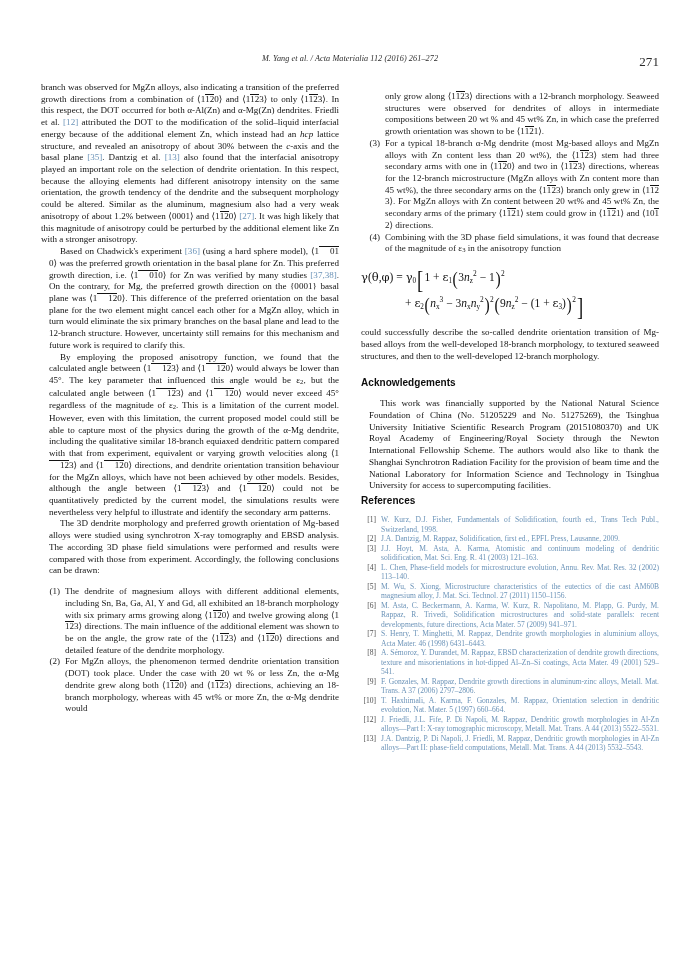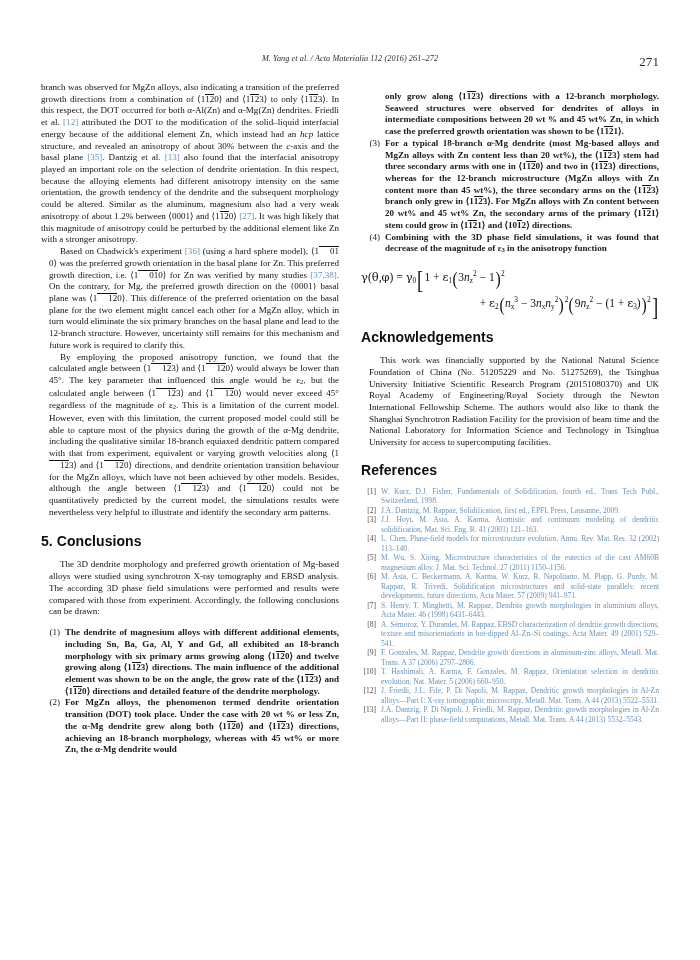--- a/index.html
+++ b/index.html
@@ -79,27 +79,27 @@
     border-top: 0.9px solid #131313;
     padding-top: 0px;
     display: inline-block;
     line-height: 0.96;
   }
   sub { font-size: 6.6px; vertical-align: -0.22em; }
 
   
   h2.sec {
     font-family: "Liberation Sans", sans-serif;
-    font-size: 14px;
+    font-size: 10px;
     font-weight: bold;
     margin: 15px 0 10px 0;
     color: #0d0d0d;
     letter-spacing: 0.005em;
   }
-  h2.sec.tight { margin-top: 13px; margin-bottom: 9px; }
+  h2.sec.tight { margin-top: 3px; margin-bottom: 9px; }
 
   
   ol.concl {
     margin: 9px 0 0 0;
     padding: 0;
     list-style: none;
   }
   ol.concl > li {
     display: flex;
     font-size: 9.05px;
@@ -109,33 +109,32 @@
   }
   ol.concl > li .num {
     flex: 0 0 24px;
     text-align: right;
     padding-right: 5px;
     box-sizing: border-box;
   }
   ol.concl > li .body {
     flex: 1 1 auto;
     text-align: justify;
-    font-weight: bold;
   }
 
   
   .equation {
     margin: 13px 0 13px 0;
     font-family: "Liberation Serif", serif;
     font-size: 11.5px;
     color: #111;
     line-height: 1.05;
   }
   .eqline1 { white-space: nowrap; }
-  .eqline2 { white-space: nowrap; margin-top: 9px; padding-left: 44px; text-align: right; }
+  .eqline2 { white-space: nowrap; margin-top: 9px; padding-left: 44px; }
   .brk {
     display: inline-block;
     font-size: 25px;
     line-height: 0.62;
     vertical-align: -0.28em;
     font-weight: 300;
     transform: scaleX(0.75);
   }
   .paren-lg {
     display: inline-block;
@@ -188,21 +187,20 @@
   <div class="columns">
 
     <div class="col">
 
       <p class="noindent">branch was observed for MgZn alloys, also indicating a transition of the preferred growth directions from a combination of ⟨1<span class="ob">12</span>0⟩ and ⟨1<span class="ob">12</span>3⟩ to only ⟨1<span class="ob">12</span>3⟩. In this respect, the DOT occurred for both α-Al(Zn) and α-Mg(Zn) dendrites. Friedli et al. <span class="ref-link">[12]</span> attributed the DOT to the modification of the solid–liquid interfacial energy because of the additional element Zn, which instead had an <span class="it">hcp</span> lattice structure, and revealed an anisotropy of about 30% between the <span class="it">c</span>-axis and the basal plane <span class="ref-link">[35]</span>. Dantzig et al. <span class="ref-link">[13]</span> also found that the interfacial anisotropy played an important role on the selection of dendrite orientation. In this respect, because the alloying elements had different anisotropy intensity on the same orientation, the growth tendency of the dendrite and the subsequent morphology could be altered. Similar as the aluminum, magnesium also had a very weak anisotropy of about 1.2% between ⟨0001⟩ and ⟨1<span class="ob">12</span>0⟩ <span class="ref-link">[27]</span>. It was high likely that this magnitude of anisotropy could be perturbed by the additional element like Zn with a stronger anisotropy.</p>
 
       <p class="indent">Based on Chadwick's experiment <span class="ref-link">[36]</span> (using a hard sphere model), ⟨1<span class="ob">01</span>0⟩ was the preferred growth orientation in the basal plane for Zn. This preferred growth direction, i.e. ⟨1<span class="ob">01</span>0⟩ for Zn was verified by many studies <span class="ref-link">[37,38]</span>. On the contrary, for Mg, the preferred growth direction on the {0001} basal plane was ⟨1<span class="ob">12</span>0⟩. This difference of the preferred orientation on the basal plane for the two element might cancel each other for a MgZn alloy, which in turn would eliminate the six primary branches on the basal plane and lead to the 12-branch structure. However, uncertainty still remains for this mechanism and future work is required to clarify this.</p>
 
       <p class="indent">By employing the proposed anisotropy function, we found that the calculated angle between ⟨1<span class="ob">12</span>3⟩ and ⟨1<span class="ob">12</span>0⟩ would always be lower than 45°. The key parameter that influenced this angle would be ε<sub>2</sub>, but the calculated angle between ⟨1<span class="ob">12</span>3⟩ and ⟨1<span class="ob">12</span>0⟩ would never exceed 45° regardless of the magnitude of ε<sub>2</sub>. This is a limitation of the current model. However, even with this limitation, the current proposed model could still be able to capture most of the physics during the growth of the α-Mg dendrite, including the qualitative similar 18-branch equiaxed dendritic pattern compared with that from experiment, equivalent or varying growth velocities along ⟨1<span class="ob">12</span>3⟩ and ⟨1<span class="ob">12</span>0⟩ directions, and dendrite orientation transition behaviour for the MgZn alloys, which have not been achieved by other models. Besides, although the angle between ⟨1<span class="ob">12</span>3⟩ and ⟨1<span class="ob">12</span>0⟩ could not be quantitatively predicted by the current model, the simulations results were nevertheless very helpful to illustrate and identify the secondary arm patterns.</p>
 
-      <h2 class="sec">5.  Conclusions</h2>
 
       <p class="indent">The 3D dendrite morphology and preferred growth orientation of Mg-based alloys were studied using synchrotron X-ray tomography and EBSD analysis. The according 3D phase field simulations were performed and results were compared with those from experiment. Accordingly, the following conclusions can be drawn:</p>
 
       <ol class="concl">
         <li>
           <span class="num">(1)</span>
           <span class="body">The dendrite of magnesium alloys with different additional elements, including Sn, Ba, Ga, Al, Y and Gd, all exhibited an 18-branch morphology with six primary arms growing along ⟨1<span class="ob">12</span>0⟩ and twelve growing along ⟨1<span class="ob">12</span>3⟩ directions. The main influence of the additional element was shown to be on the angle, the grow rate of the ⟨1<span class="ob">12</span>3⟩ and ⟨1<span class="ob">12</span>0⟩ directions and detailed feature of the dendrite morphology.</span>
         </li>
         <li>
           <span class="num">(2)</span>
@@ -231,20 +229,21 @@
 
       <div class="equation">
         <div class="eqline1">
           <span class="gr">γ</span>(<span class="gr">θ</span>,<span class="gr">φ</span>)&nbsp;=&nbsp;<span class="gr">γ</span><span class="eqsub">0</span><span class="brk">[</span>1&nbsp;+&nbsp;<span class="gr">ε</span><span class="eqsub">1</span><span class="paren-lg">(</span>3<span style="font-style:italic">n</span><span class="eqsub">z</span><span class="eqsup">2</span>&nbsp;−&nbsp;1<span class="paren-lg">)</span><span class="eqsup">2</span>
         </div>
         <div class="eqline2">
           +&nbsp;<span class="gr">ε</span><span class="eqsub">2</span><span class="paren-lg">(</span><span style="font-style:italic">n</span><span class="eqsub">x</span><span class="eqsup">3</span>&nbsp;−&nbsp;3<span style="font-style:italic">n</span><span class="eqsub">x</span><span style="font-style:italic">n</span><span class="eqsub">y</span><span class="eqsup">2</span><span class="paren-lg">)</span><span class="eqsup">2</span><span class="paren-lg">(</span>9<span style="font-style:italic">n</span><span class="eqsub">z</span><span class="eqsup">2</span>&nbsp;−&nbsp;(1&nbsp;+&nbsp;<span class="gr">ε</span><span class="eqsub">3</span>)<span class="paren-lg">)</span><span class="eqsup">2</span><span class="brk">]</span>
         </div>
       </div>
 
+      <p class="noindent">could successfully describe the so-called dendrite orientation transition of Mg-based alloys from the well-developed 18-branch morphology, to textured seaweed structures, and then to the well-developed 12-branch morphology.</p>
 
       <h2 class="sec">Acknowledgements</h2>
 
       <p class="indent">This work was financially supported by the National Natural Science Foundation of China (No. 51205229 and No. 51275269), the Tsinghua University Initiative Scientific Research Program (20151080370) and UK Royal Academy of Engineering/Royal Society through the Newton International Fellowship Scheme. The authors would also like to thank the Shanghai Synchrotron Radiation Facility for the provision of beam time and the National Laboratory for Information Science and Technology in Tsinghua University for access to supercomputing facilities.</p>
 
       <h2 class="sec tight">References</h2>
 
       <ol class="refs">
           <li>
             <span class="rnum">[1]</span>
@@ -277,21 +276,21 @@
           <li>
             <span class="rnum">[8]</span>
             <span class="rbody">A. Sémoroz, Y. Durandet, M. Rappaz, EBSD characterization of dendrite growth directions, texture and misorientations in hot-dipped Al–Zn–Si coatings, Acta Mater. 49 (2001) 529–541.</span>
           </li>
           <li>
             <span class="rnum">[9]</span>
             <span class="rbody">F. Gonzales, M. Rappaz, Dendrite growth directions in aluminum-zinc alloys, Metall. Mat. Trans. A 37 (2006) 2797–2806.</span>
           </li>
           <li>
             <span class="rnum">[10]</span>
-            <span class="rbody">T. Haxhimali, A. Karma, F. Gonzales, M. Rappaz, Orientation selection in dendritic evolution, Nat. Mater. 5 (2006) 660–950.</span>
+            <span class="rbody">T. Haxhimali, A. Karma, F. Gonzales, M. Rappaz, Orientation selection in dendritic evolution, Nat. Mater. 5 (1997) 660–664.</span>
           </li>
           <li>
             <span class="rnum">[12]</span>
             <span class="rbody">J. Friedli, J.L. Fife, P. Di Napoli, M. Rappaz, Dendritic growth morphologies in Al-Zn alloys—Part I: X-ray tomographic microscopy, Metall. Mat. Trans. A 44 (2013) 5522–5531.</span>
           </li>
           <li>
             <span class="rnum">[13]</span>
             <span class="rbody">J.A. Dantzig, P. Di Napoli, J. Friedli, M. Rappaz, Dendritic growth morphologies in Al-Zn alloys—Part II: phase-field computations, Metall. Mat. Trans. A 44 (2013) 5532–5543.</span>
           </li>
         </ol>

